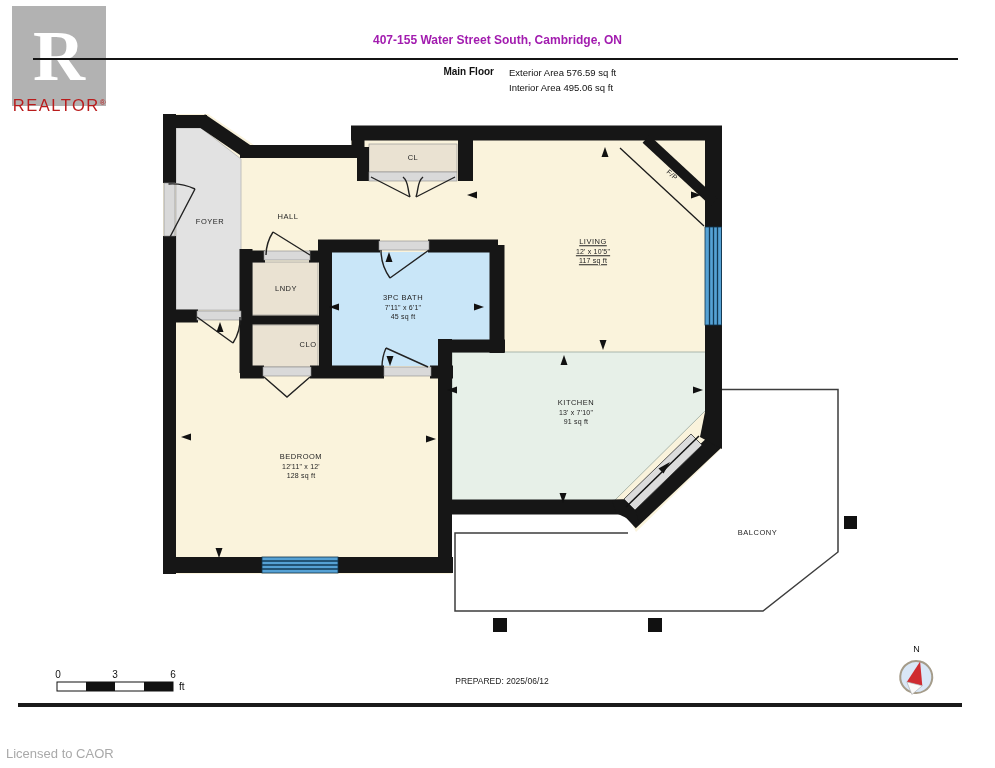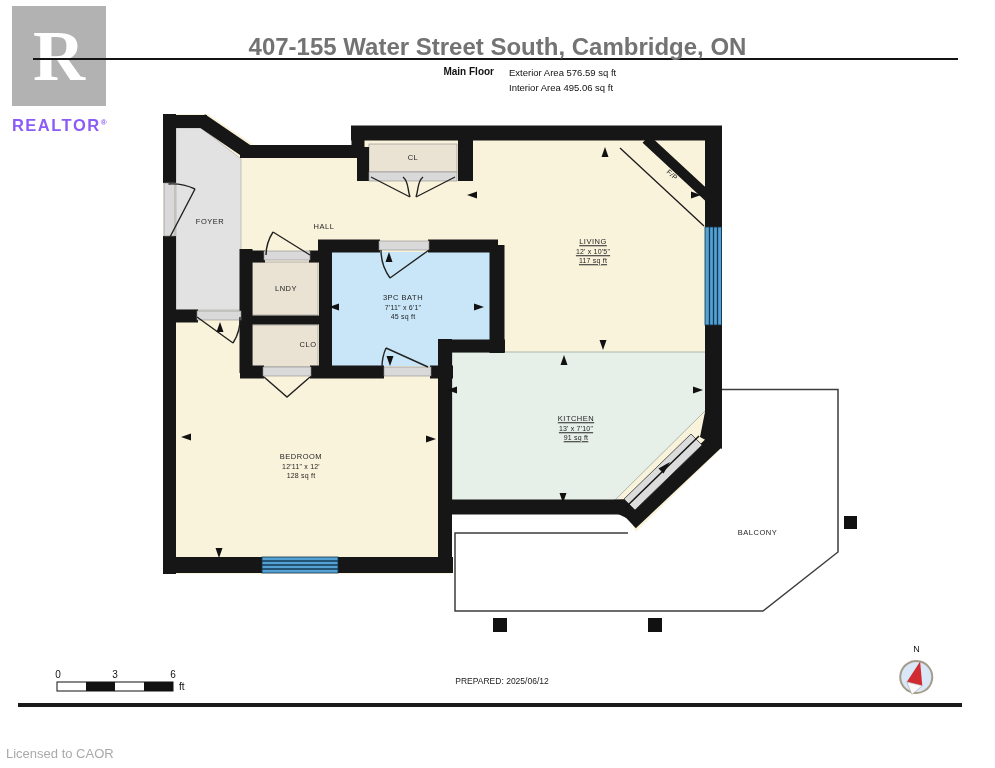--- a/index.html
+++ b/index.html
@@ -3,24 +3,24 @@
 <meta charset="utf-8">
 <style>
   html,body{margin:0;padding:0;background:#888;}
   .page{position:relative;width:995px;height:768px;background:#ffffff;margin:0 auto;
         font-family:"Liberation Sans", sans-serif;overflow:hidden;}
   .abs{position:absolute;}
   
   .logo-box{left:12px;top:6px;width:94px;height:100px;background:#b2b2b2;
             display:flex;align-items:center;justify-content:center;z-index:1;}
   .logo-r{font-family:"Liberation Serif",serif;font-weight:700;font-size:72px;color:#ffffff;line-height:1;}
-  .logo-word{left:4px;top:116px;width:112px;text-align:center;color:#8b5cf6;
-             font-size:16.5px;letter-spacing:1.5px;font-weight:700;z-index:1;}
+  .logo-word{left:4px;top:96px;width:112px;text-align:center;color:#b91c1c;
+             font-size:16.5px;letter-spacing:1.5px;font-weight:400;z-index:1;}
   .logo-word sup{font-size:8px;}
-  .page-title{left:0;top:33px;width:995px;text-align:center;font-size:24px;font-weight:700;color:#737373;z-index:3;}
+  .page-title{left:0;top:33px;width:995px;text-align:center;font-size:12px;font-weight:700;color:#a21caf;z-index:3;}
   .title-rule{left:33px;top:58px;width:925px;height:2px;background:#141414;z-index:2;}
   .floor-label{left:360px;top:66px;width:134px;text-align:right;font-size:10px;font-weight:700;color:#111;}
   .area-line1{left:509px;top:66.5px;font-size:9.5px;color:#111;}
   .area-line2{left:509px;top:81.5px;font-size:9.5px;color:#111;}
   
   .plan{left:0;top:0;z-index:4;}
   
   .room-label{z-index:6;transform:translate(-50%,-50%);text-align:center;color:#242424;white-space:nowrap;}
   .room-label .nm{display:block;font-size:7.5px;letter-spacing:.5px;line-height:9.5px;}
   .room-label .dm,.room-label .ar{display:block;font-size:7px;letter-spacing:.2px;line-height:9px;}
@@ -166,21 +166,21 @@
     <g transform="rotate(14 916 678)">
       <circle cx="916" cy="677" r="16" fill="#d9e7f7" stroke="#a59c8a" stroke-width="2"></circle>
       <polygon points="916,661 908,684 924,684" fill="#cf2b30"></polygon>
       <polygon points="916,695 908,684 924,684" fill="#fafafa" stroke="#aaa" stroke-width="0.6"></polygon>
     </g>
   </svg>
 
   <div class="abs room-label" style="left:210px;top:222px;">
       <span class="nm">FOYER</span>
     </div>
-  <div class="abs room-label" style="left:288px;top:227px;margin-left:36px;">
+  <div class="abs room-label" style="left:288px;top:217px;">
       <span class="nm">HALL</span>
     </div>
   <div class="abs room-label" style="left:286px;top:289px;">
       <span class="nm">LNDY</span>
     </div>
   <div class="abs room-label" style="left:286px;top:345px;padding-left:44px;">
       <span class="nm">CLO</span>
     </div>
   <div class="abs room-label" style="left:413px;top:158px;">
       <span class="nm">CL</span>
@@ -191,21 +191,21 @@
   <div class="abs room-label" style="left:593px;top:251px;text-decoration:underline;">
     <span class="nm">LIVING</span>
     <span class="dm">12' x 10'5"</span>
     <span class="ar">117 sq ft</span>
   </div>
   <div class="abs room-label" style="left:403px;top:307px;text-align:center;">
     <span class="nm">3PC BATH</span>
     <span class="dm">7'11" x 6'1"</span>
     <span class="ar">45 sq ft</span>
   </div>
-  <div class="abs room-label" style="left:576px;top:428px;text-decoration:underline;">
+  <div class="abs room-label" style="left:576px;top:412px;">
     <span class="nm">KITCHEN</span>
     <span class="dm">13' x 7'10"</span>
     <span class="ar">91 sq ft</span>
   </div>
   <div class="abs room-label" style="left:301px;top:466px;">
     <span class="nm">BEDROOM</span>
     <span class="dm">12'11" x 12'</span>
     <span class="ar">128 sq ft</span>
   </div>
   <div class="abs room-label" style="left:734px;top:533px;padding-left:47px;">

